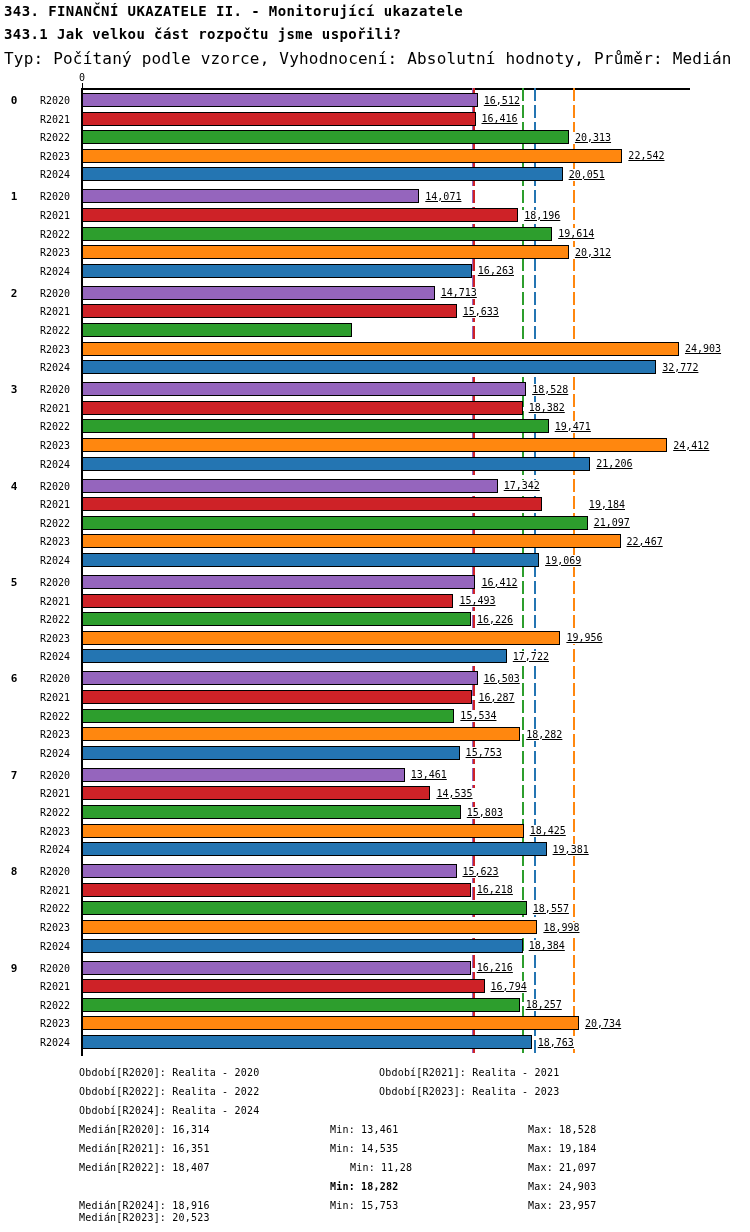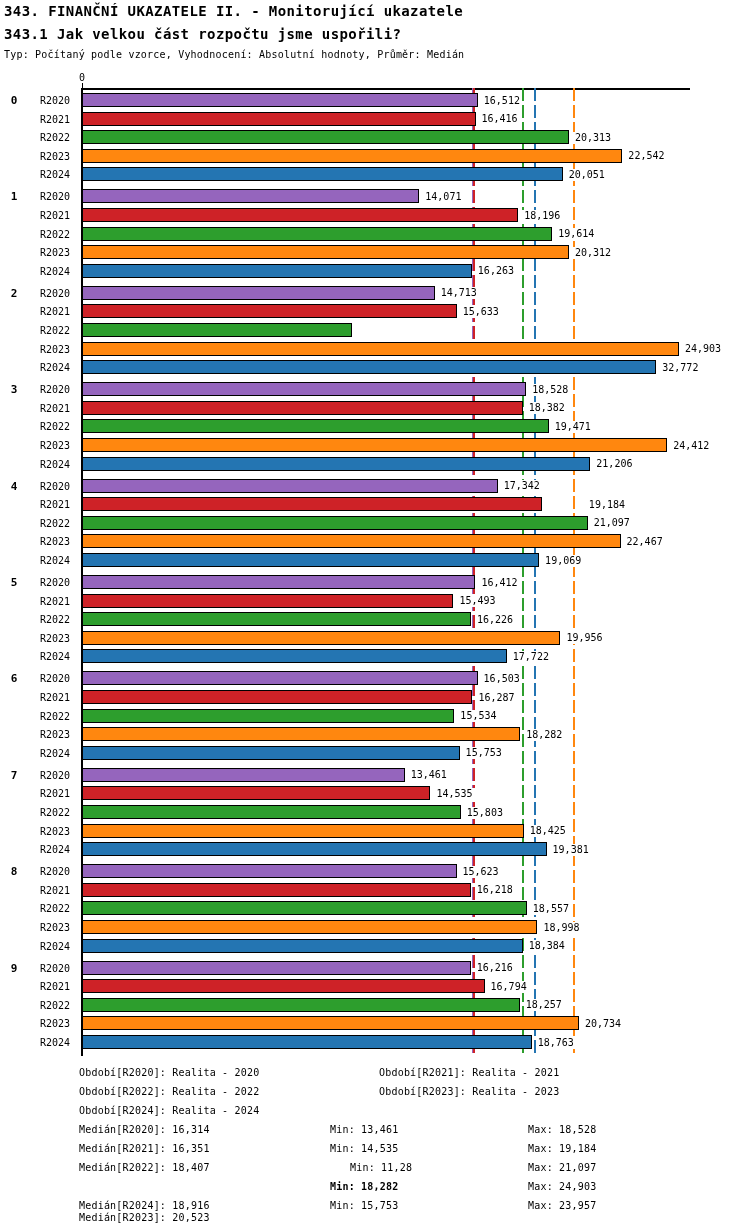--- a/index.html
+++ b/index.html
@@ -5,28 +5,28 @@
   html,body{margin:0;padding:0;}
   body{
     width:750px;height:1232px;position:relative;overflow:hidden;
     background:#ffffff;color:#000;
     font-family:"DejaVu Sans Mono", monospace;
   }
   .abs{position:absolute;}
   .title-line{position:absolute;left:4px;font-weight:bold;font-size:14px;letter-spacing:0.4px;white-space:pre;}
   #title1{top:3px;}
   #title2{top:26px;}
-  #meta{position:absolute;left:4px;top:49px;font-size:10px;letter-spacing:0.2px;white-space:pre;}
+  #meta{position:absolute;left:4px;top:49px;font-size:16px;letter-spacing:0.2px;white-space:pre;}
   .axis{background:#000;}
   .zero-label{position:absolute;font-size:10px;transform:translateX(-50%);}
   .median-line{position:absolute;width:2px;}
   .group-label{position:absolute;font-weight:bold;font-size:11px;width:16px;text-align:center;}
   .row-label{position:absolute;font-size:10px;width:34px;text-align:left;white-space:pre;}
   .bar{position:absolute;border:1.5px solid #000;box-sizing:border-box;}
-  .bar-value{position:absolute;font-size:10px;background:#fff;padding:0 2px;white-space:pre;line-height:12px;}
+  .bar-value{position:absolute;font-size:10px;background:#fff;padding:0 2px;white-space:pre;line-height:12px;text-decoration:underline;}
   .legend-text{position:absolute;font-size:10px;letter-spacing:0.2px;white-space:pre;}
 </style>
 </head>
 <body>
 
 <div id="title1" class="title-line">343. FINANČNÍ UKAZATELE II. - Monitorující ukazatele</div>
 <div id="title2" class="title-line">343.1 Jak velkou část rozpočtu jsme uspořili?</div>
 <div id="meta">Typ: Počítaný podle vzorce, Vyhodnocení: Absolutní hodnoty, Průměr: Medián</div>
 
 <div id="chart" class="abs" style="left:0;top:0;width:750px;height:1232px;">

